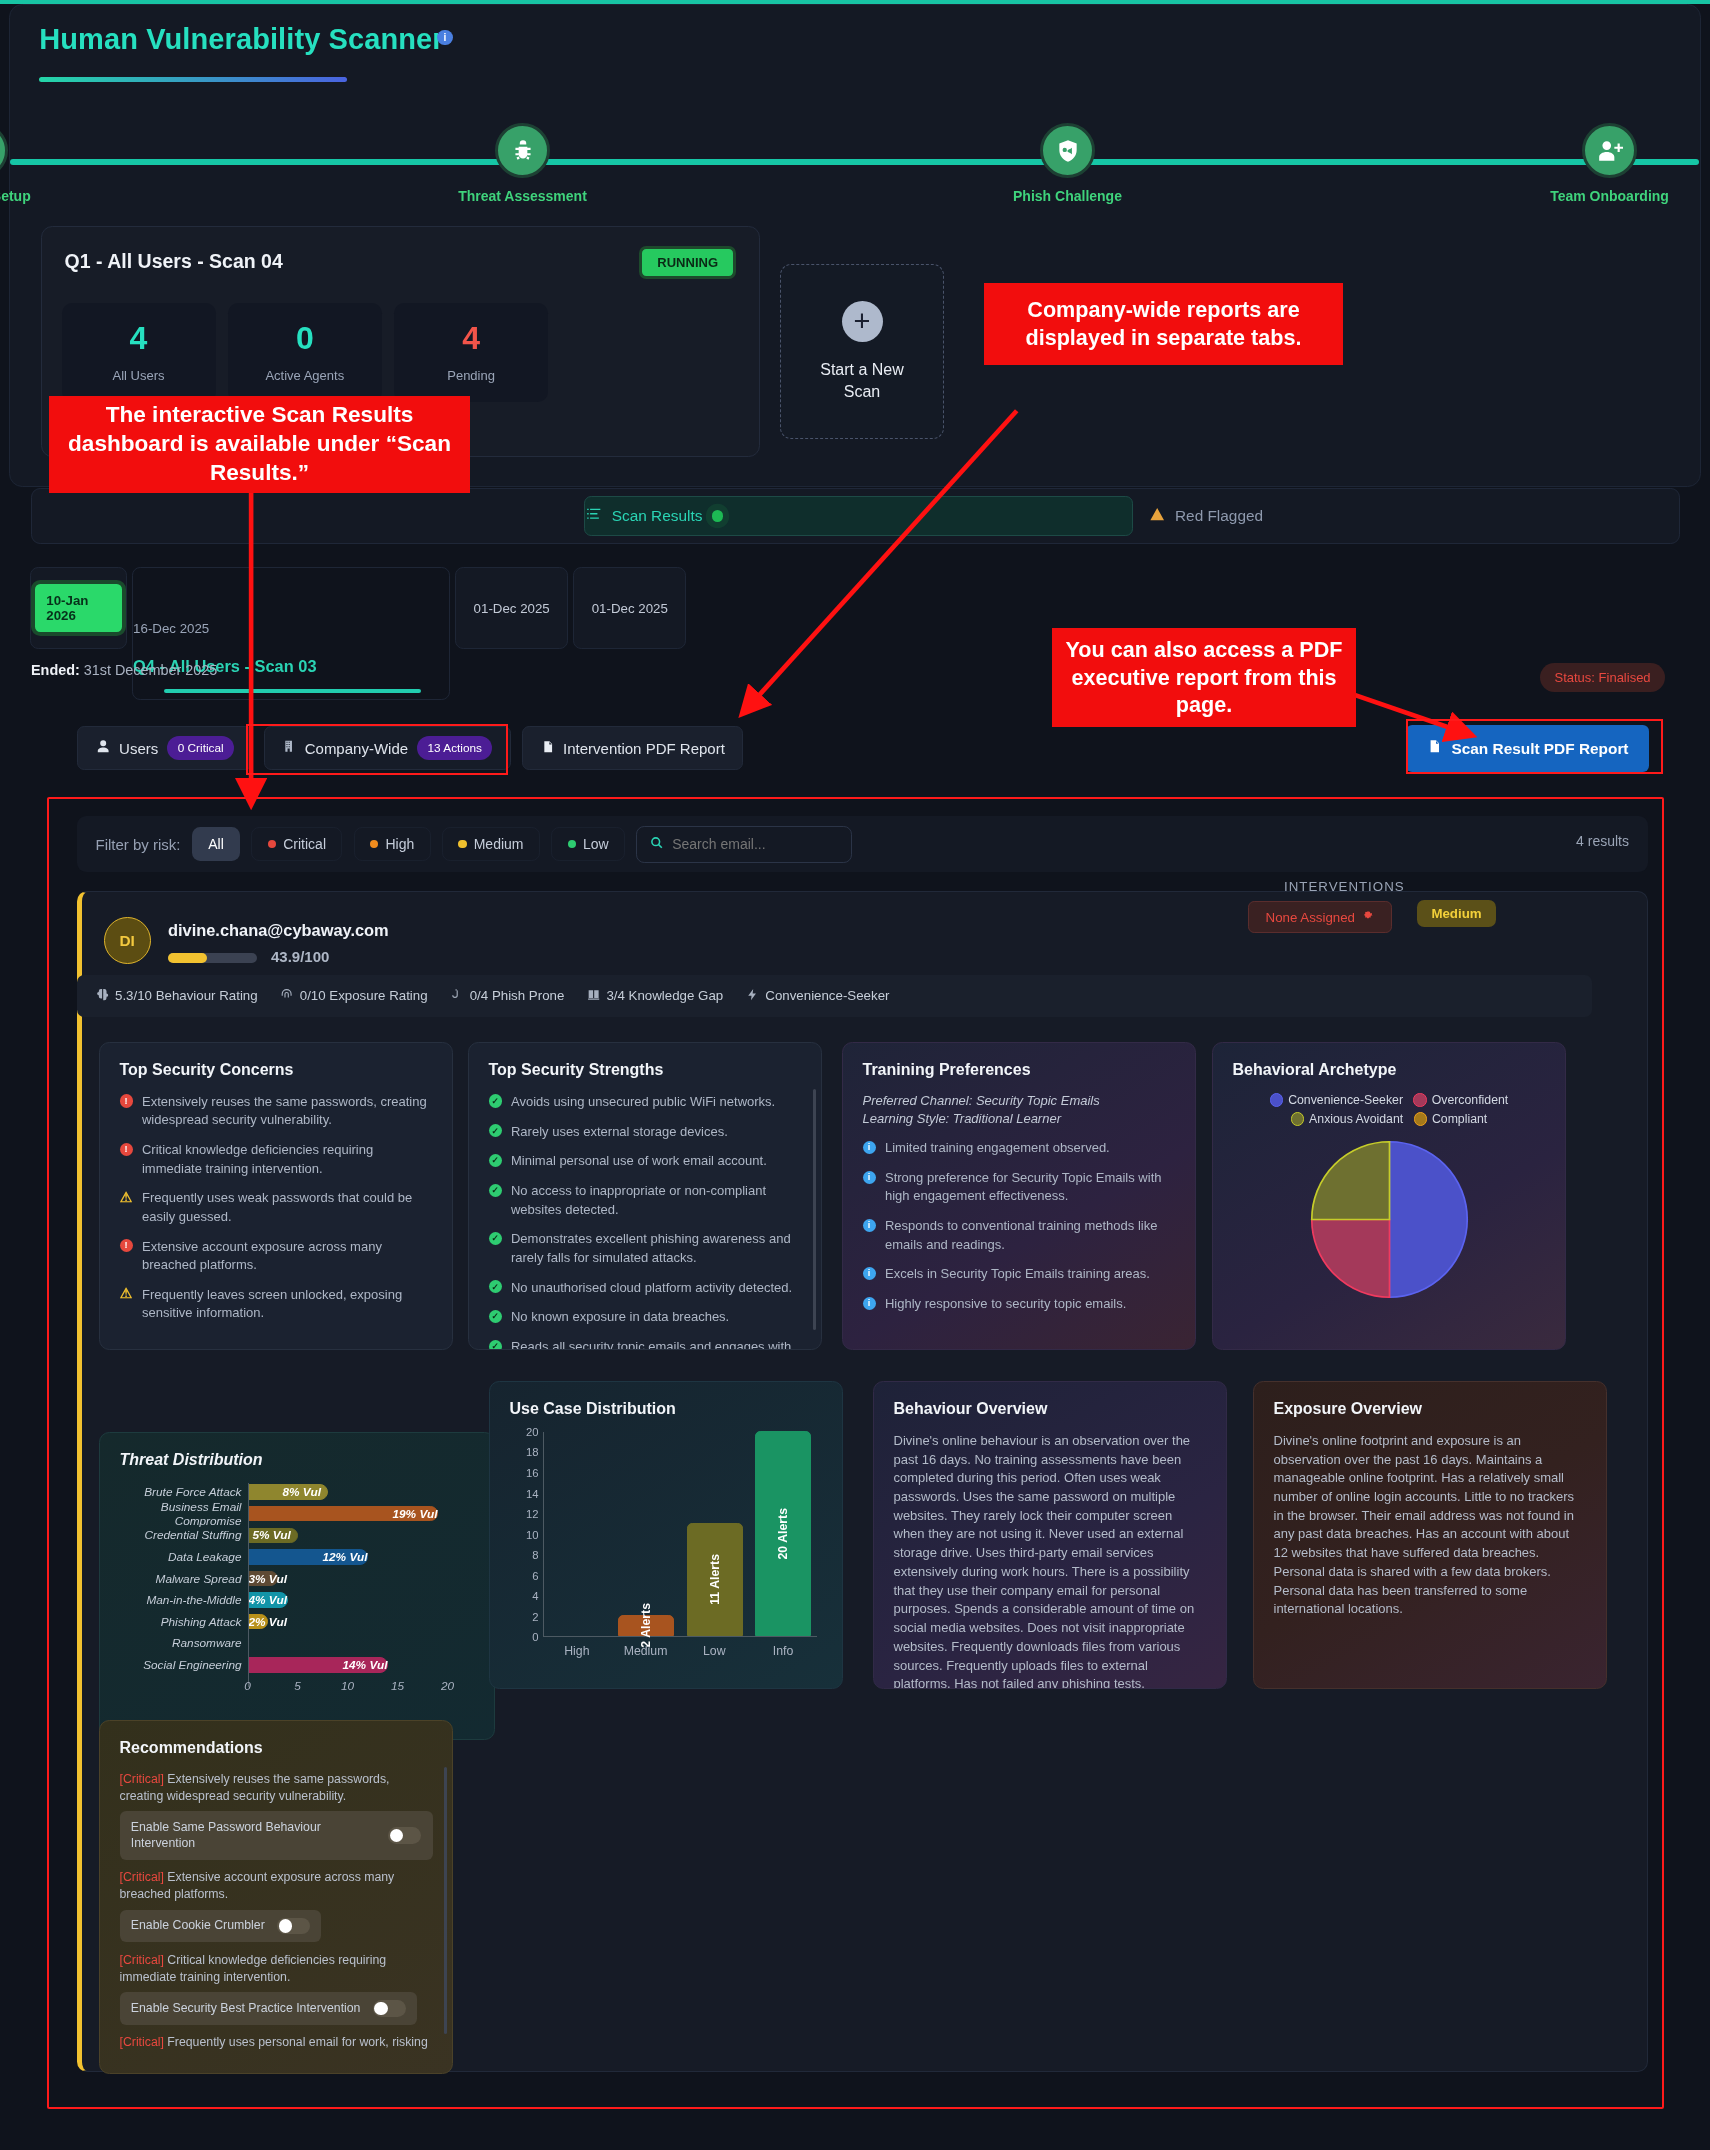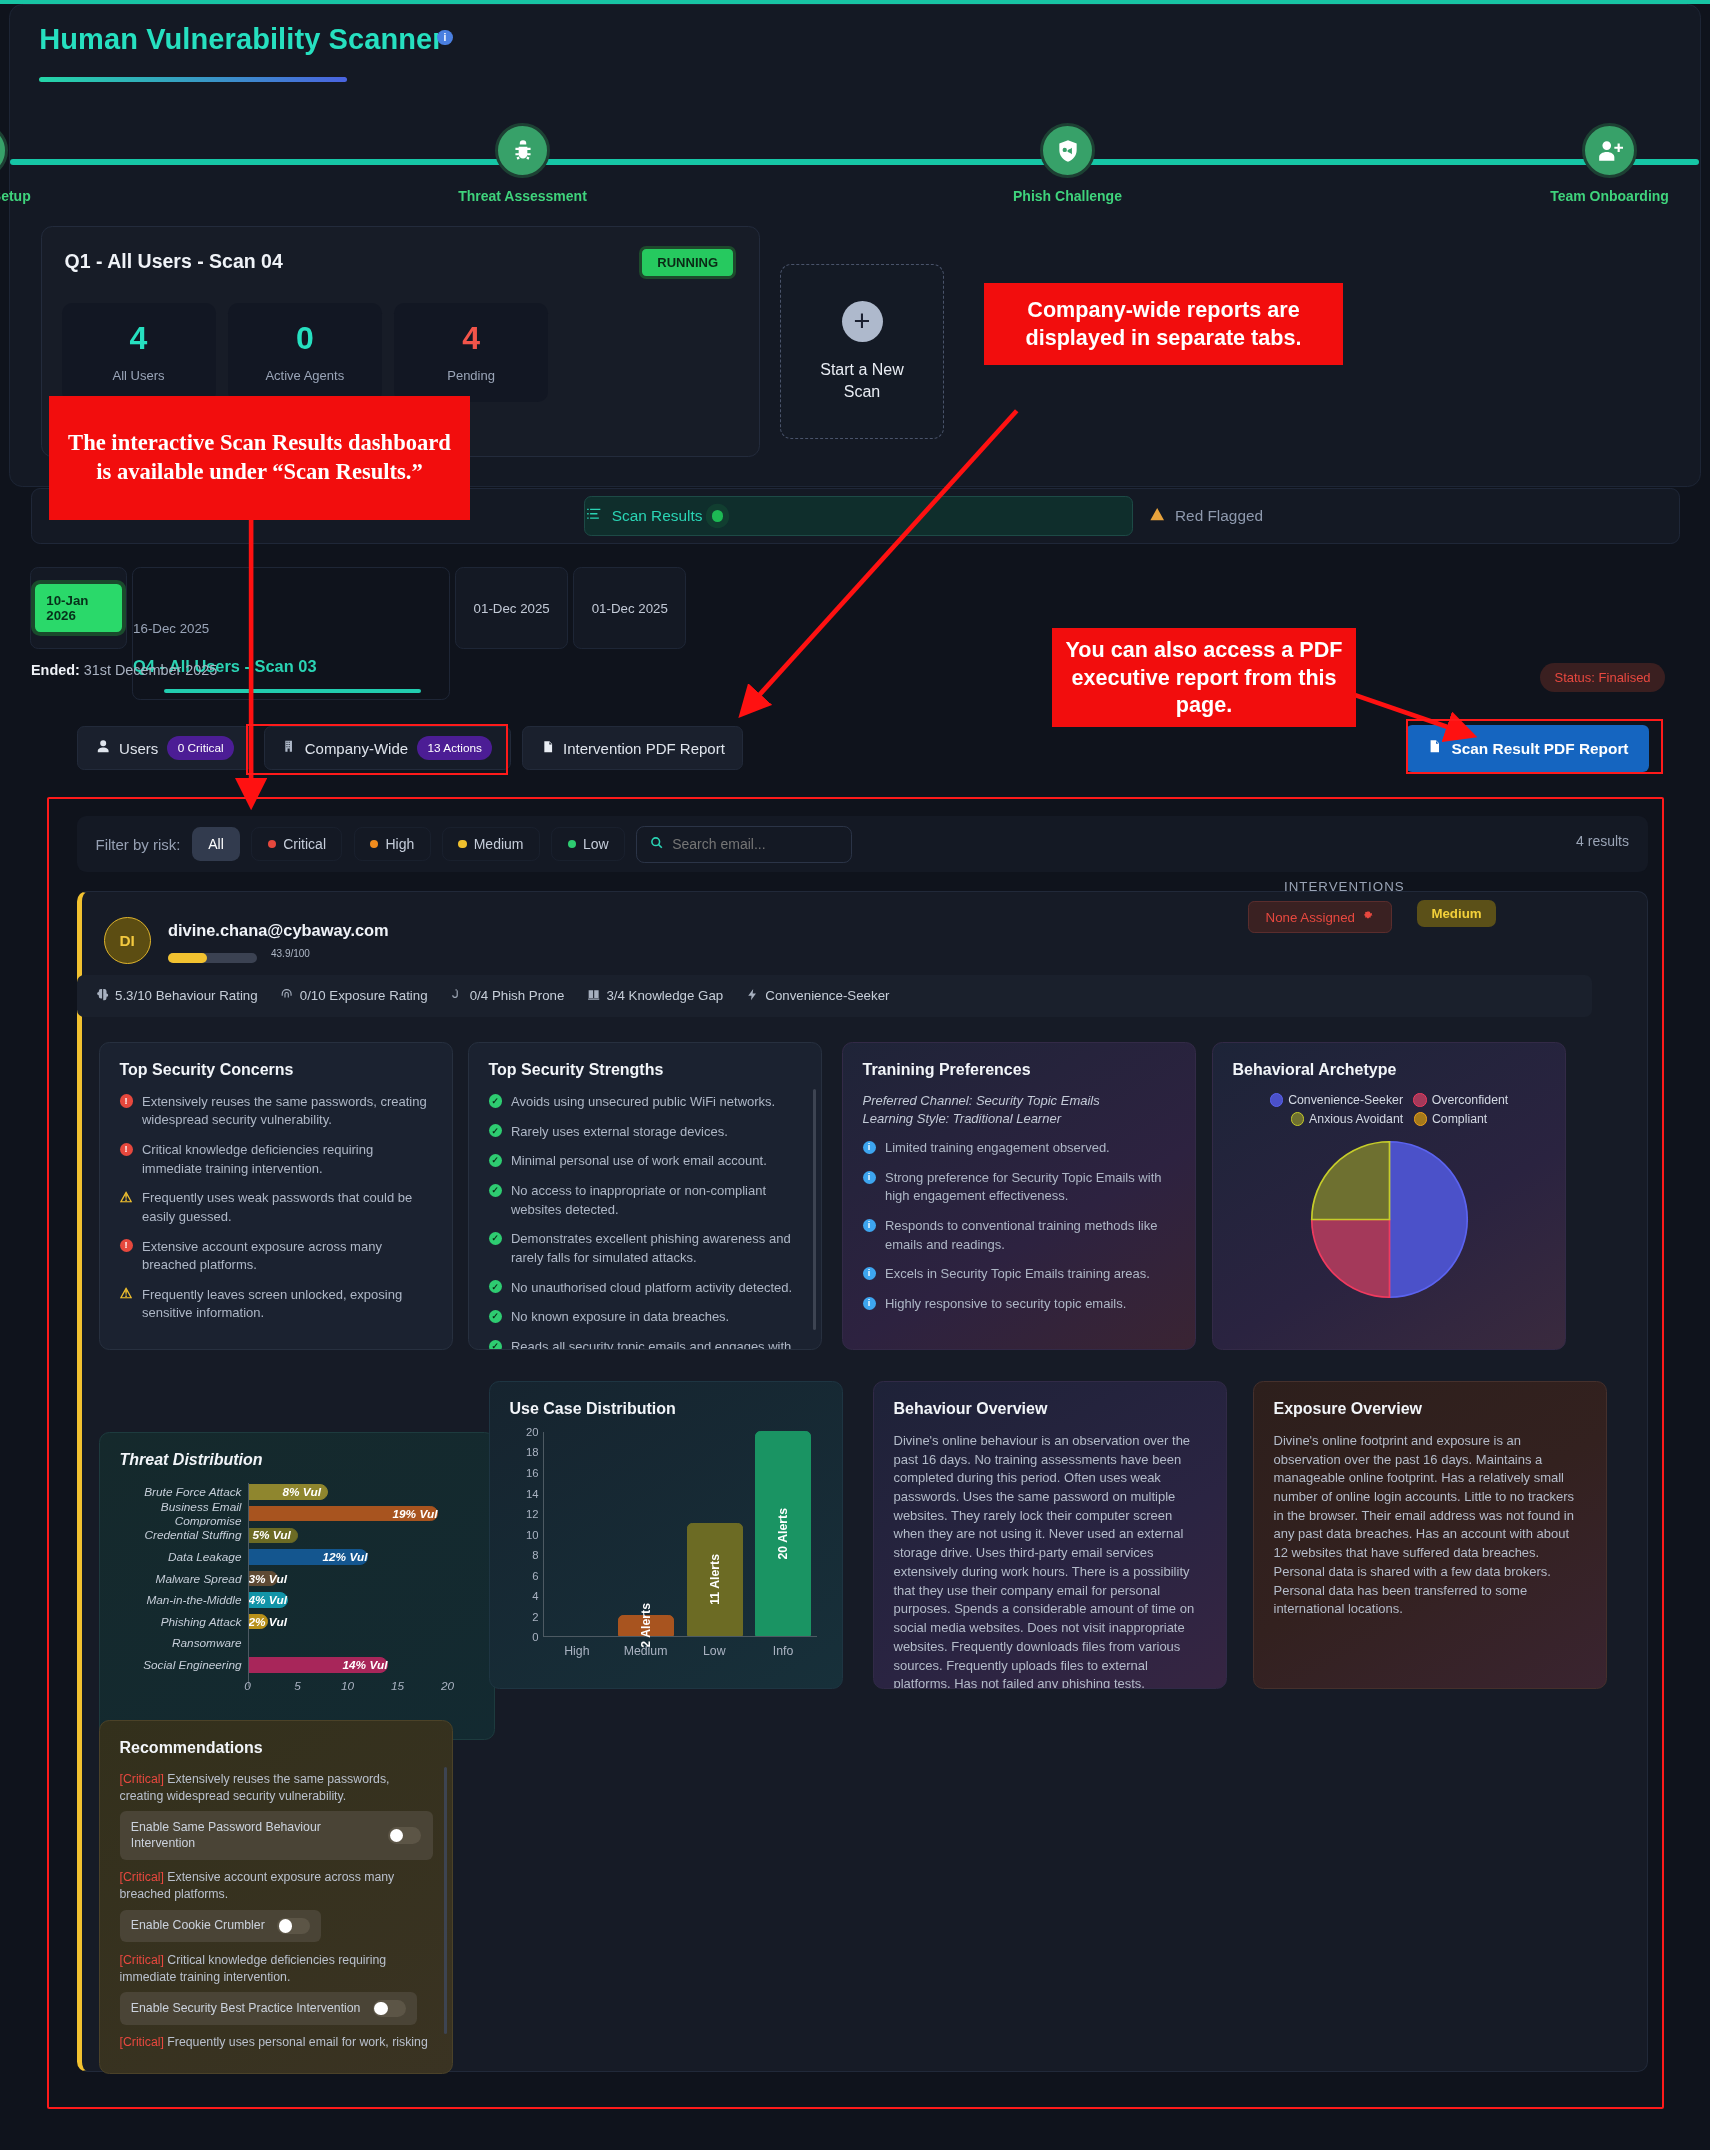--- a/index.html
+++ b/index.html
@@ -182,21 +182,21 @@
     border-left:5.1px solid #f2c230;
   }
   .avatar {
     position:absolute; left:21.6px; top:25px; width:47px;height:47px;border-radius:50%;
     background:#5c4d12; border:1.5px solid #e0b52c; color:#f3c93f;
     display:flex;align-items:center;justify-content:center;font-size:15.4px;font-weight:700;
   }
   .u-email { position:absolute; left:86px; top:29px; font-size:16.4px; font-weight:700; color:#f0f3f8; }
   .u-bar-bg { position:absolute; left:86px; top:61px; width:89px;height:10.3px;background:#3b4252;border-radius:5.1px; }
   .u-bar-fg { position:absolute; left:86px; top:61px; width:39px;height:10.3px;background:#f2c230;border-radius:5.1px; }
-  .u-score { position:absolute; left:189px; top:56px; font-size:10px; color:#aeb7c6; }
+  .u-score { position:absolute; left:189px; top:56px; font-size:15px; color:#aeb7c6;font-weight:bold; }
   .intv-lbl { position:absolute; left:1284px; top:879px; font-size:13.3px; color:#9aa4b6; letter-spacing:1px; }
   .intv-btn {
     position:absolute; left:1248px; top:901px; width:144px;height:32px;
     background:#3a2122; border:1px solid #5a2d2d; border-radius:6.2px;
     display:flex;align-items:center;justify-content:center;gap:7.2px;
     font-size:13.3px;color:#e8483f;
   }
   .risk-pill {
     position:absolute; left:1417px; top:900px;
     background:#5b5018; color:#f3d03a; font-size:13.3px; font-weight:600;
@@ -810,18 +810,18 @@
       </marker>
     </defs>
     <path d="M489,960 L489,1560" stroke="#ff1111" stroke-width="9" fill="none" marker-end="url(#ah)"></path>
     <path d="M1980,800 L1450,1385" stroke="#ff1111" stroke-width="9" fill="none" marker-end="url(#ah)"></path>
     <path d="M2570,1330 L2860,1430" stroke="#ff1111" stroke-width="9" fill="none" marker-end="url(#ah)"></path>
   </svg>
 
   <div class="hl-box" style="left:246px; top:724px; width:262px; height:51px;"></div>
   <div class="hl-box" style="left:1406px; top:719px; width:257px; height:55px;"></div>
 
-  <div class="anno" style="left:49px; top:396px; width:421px; height:124px; font-size:22.6px;font-family:Liberation Serif, serif;">The interactive Scan Results dashboard is available under “Scan Results.”</div>
+  <div class="anno" style="left:49px; top:396px; width:421px; height:97px; font-size:22.6px;">The interactive Scan Results dashboard is available under “Scan Results.”</div>
   <div class="anno" style="left:984px; top:283px; width:359px; height:82px; font-size:21.6px;">Company-wide reports are displayed in separate tabs.</div>
   <div class="anno" style="left:1052px; top:585px; width:304px; height:99px; font-size:21.6px;margin-top:43px;">You can also access a PDF executive report from this page.</div>
 
 </div>
 
 
 </body></html>

